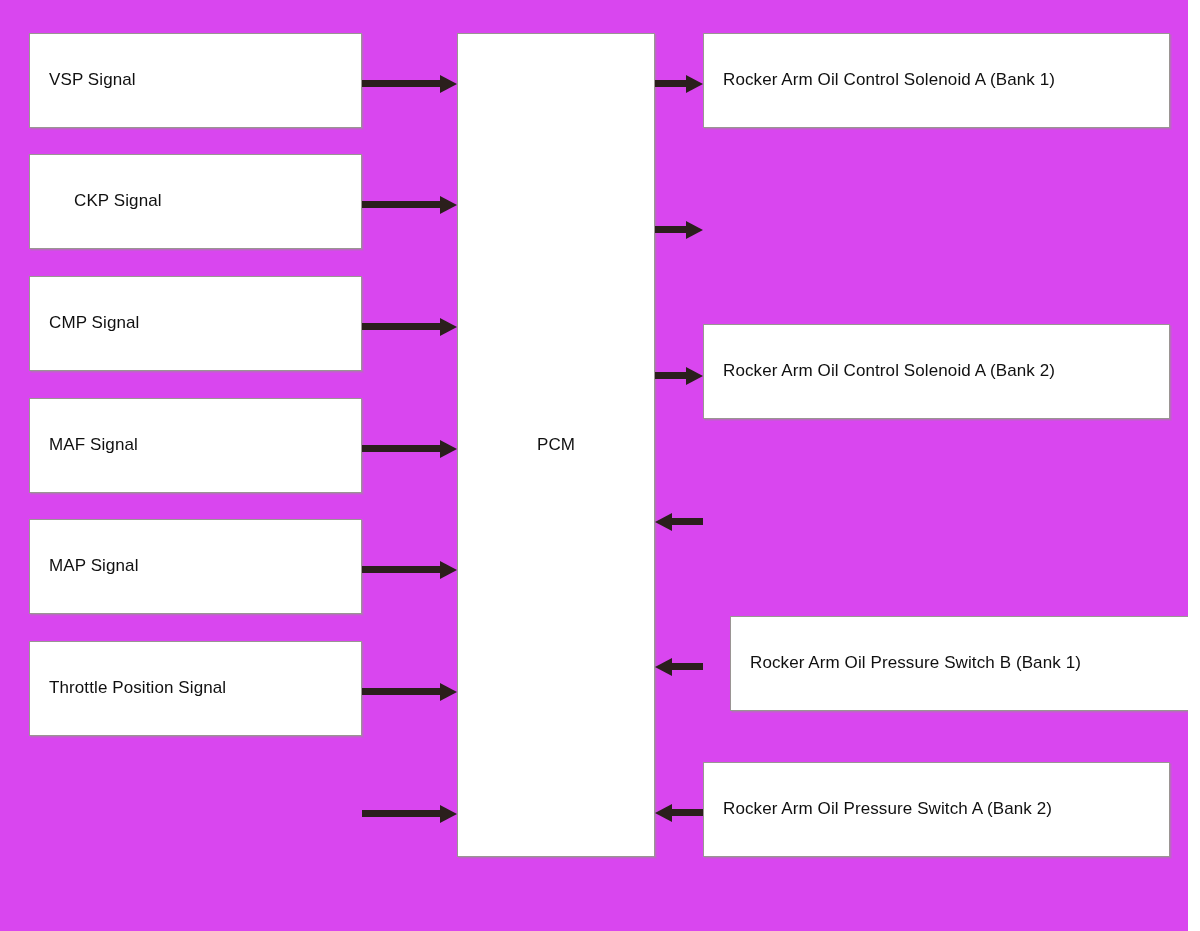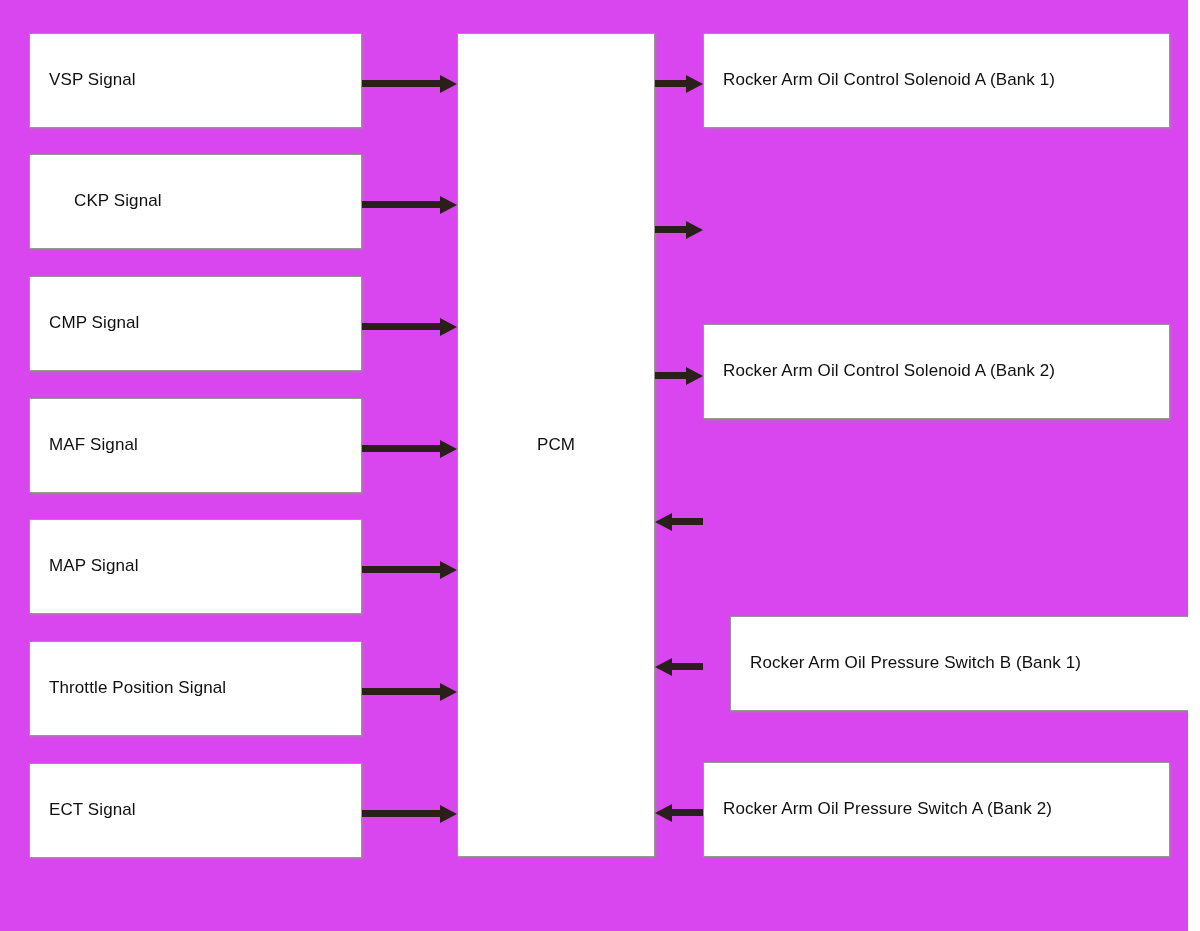--- a/index.html
+++ b/index.html
@@ -124,23 +124,20 @@
       <div class="shaft"></div>
       <div class="head"></div>
     </div>
     <div class="node left" style="left: 29px; top: 641px; width: 333px; height: 95px;">
       <span class="node-label">Throttle Position Signal</span>
     </div>
     <div class="arrow right" style="left: 362px; top: 688px; width: 95px;">
       <div class="shaft"></div>
       <div class="head"></div>
     </div>
-    <div class="node left" style="left: 29px; top: 763px; width: 333px; height: 95px;">
-      <span class="node-label">ECT Signal</span>
-    </div>
     <div class="arrow right" style="left: 362px; top: 810px; width: 95px;">
       <div class="shaft"></div>
       <div class="head"></div>
     </div>
     <div class="node pcm" style="left: 457px; top: 33px; width: 198px; height: 824px;">
       <span class="node-label">PCM</span>
     </div>
     <div class="node right" style="left: 703px; top: 33px; width: 467px; height: 95px;">
       <span class="node-label">Rocker Arm Oil Control Solenoid A (Bank 1)</span>
     </div>

